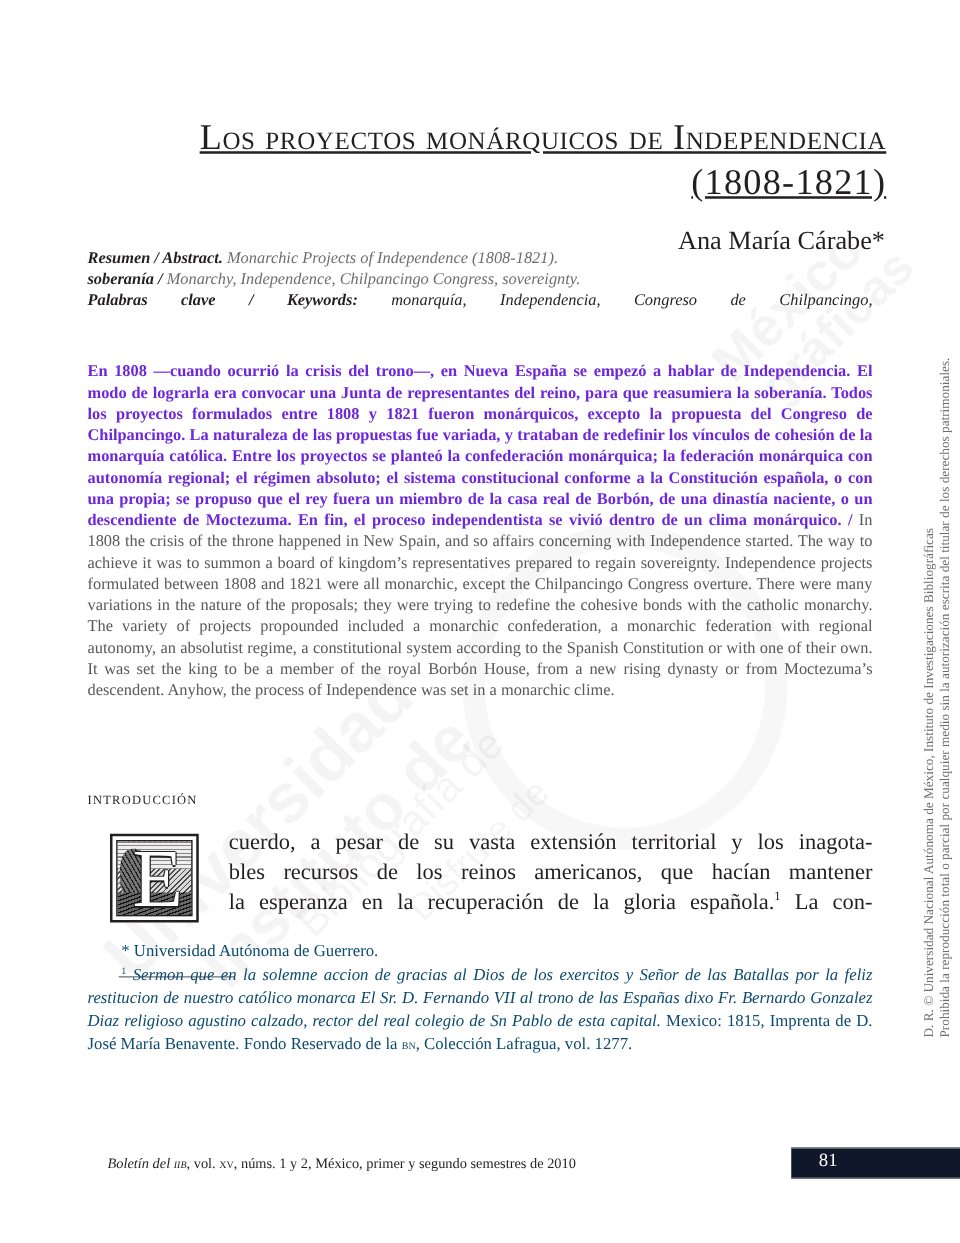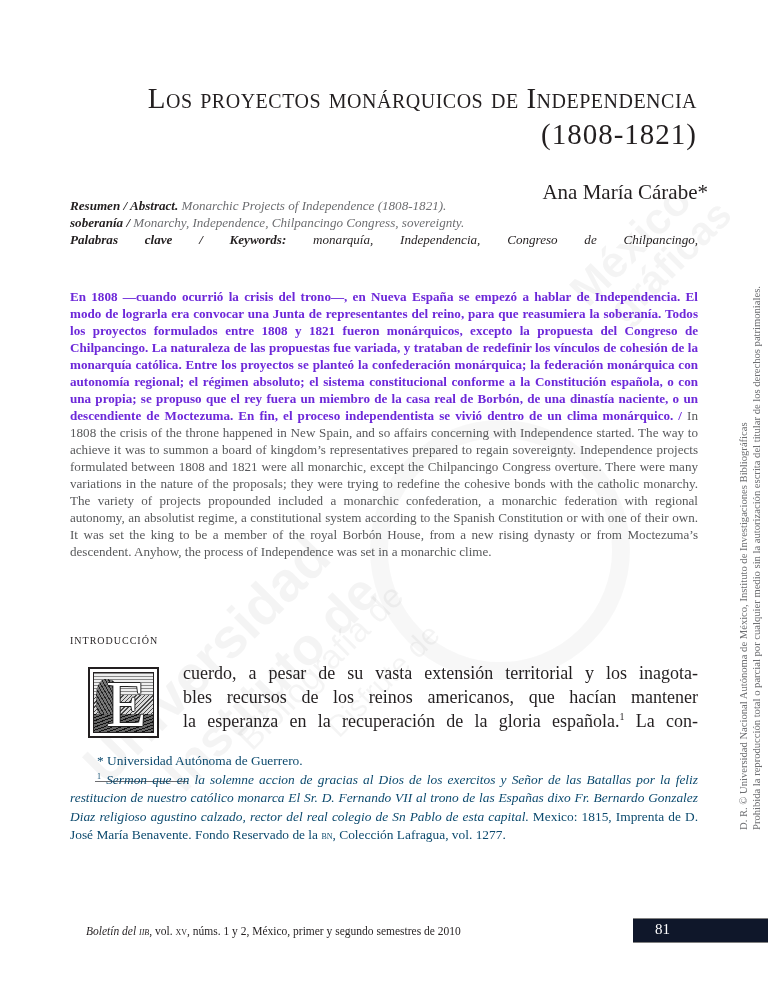--- a/index.html
+++ b/index.html
@@ -83,21 +83,21 @@
 <div class="watermark">
   <div class="wm-seal"></div>
   <div class="wm wm1">Universidad</div>
   <div class="wm wm2">Instituto de</div>
   <div class="wm wm3">Bibliografía de</div>
   <div class="wm wm4">Disfrute de</div>
   <div class="wm wm5">México</div>
   <div class="wm wm6">gráficas</div>
 </div>
 
-<h1 class="title" style="margin:0;font-weight:normal;">
+<h1 class="title" style="margin:12px;font-weight:normal;text-decoration:underline;">
   <span>Los proyectos monárquicos de Independencia</span>
   <span class="l2">(1808-1821)</span>
 </h1>
 
 <div class="author">Ana María Cárabe*</div>
 
 <div class="abstract-block">
   <span class="line">
     <span class="b">Resumen / Abstract.</span><span class="g"> Monarchic Projects of Independence (1808-1821).</span>
   </span>

